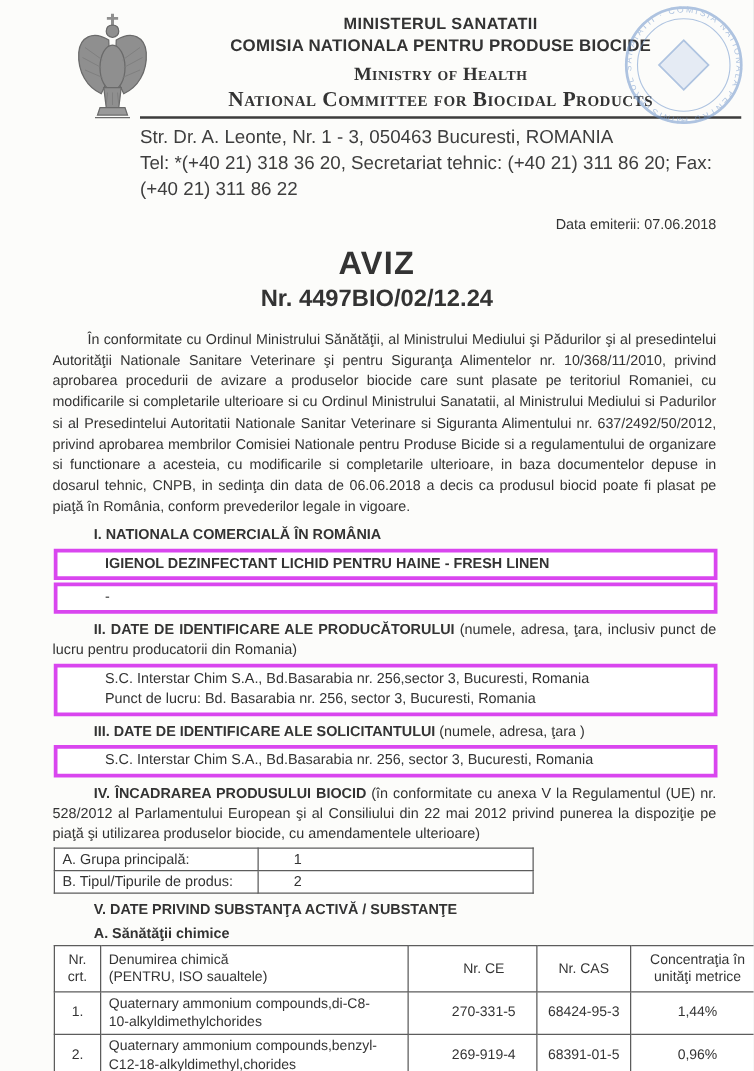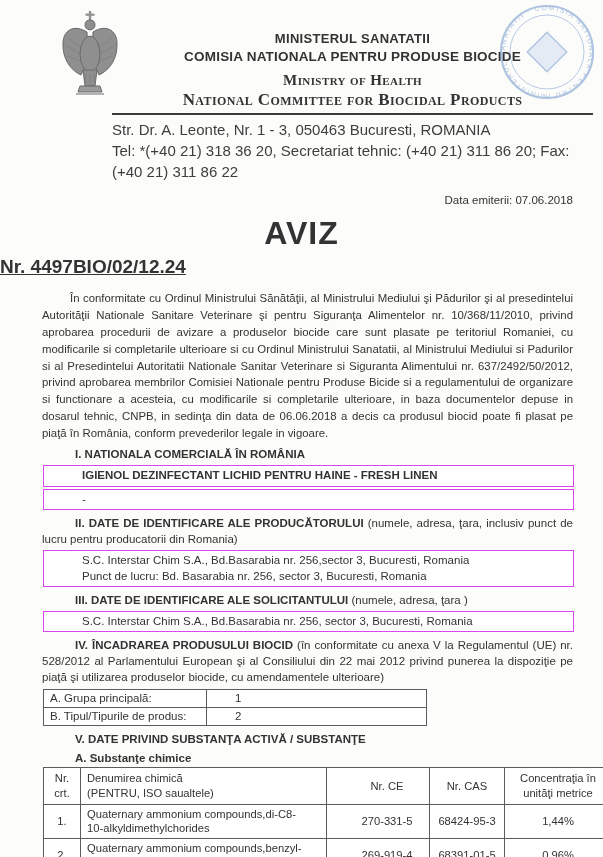--- a/index.html
+++ b/index.html
@@ -6,35 +6,35 @@
   .page {
     position:relative; width:603px; height:857px; margin:0 auto;
     background:#fcfcfa; overflow:hidden;
     font-family:"Liberation Sans", sans-serif; color:#333;
   }
   
   .header { position:relative; padding-top:11px; }
   .coa { position:absolute; left:60px; top:10px; width:60px; height:92px; }
   .stamp { position:absolute; right:-2px; top:0; width:120px; height:112px; opacity:.55; pointer-events:none; z-index:3; }
   .header-center { margin:0 10px 0 112px; text-align:center; border-bottom:2px solid #3c3c3c; padding-bottom:3px; position:relative; z-index:1; }
-  .org-ro1 { font-size:13px; font-weight:bold; letter-spacing:.3px; line-height:1.3;margin-top:20px; }
+  .org-ro1 { font-size:13px; font-weight:bold; letter-spacing:.3px; line-height:1.3; }
   .org-ro2 { font-size:13.5px; font-weight:bold; letter-spacing:.2px; line-height:1.35; }
   .org-en1 { font-family:"Liberation Serif", serif; font-variant:small-caps; font-weight:bold; font-size:15px; margin-top:5px; line-height:1.2; letter-spacing:.4px; }
   .org-en2 { font-family:"Liberation Serif", serif; font-variant:small-caps; font-weight:bold; font-size:17px; line-height:1.25; letter-spacing:.4px; }
   .addr-block { margin:4px 10px 0 112px; text-align:left; font-size:15px; color:#3e3e3e; line-height:1.4; }
   
   .date-line { text-align:right; margin:12px 30px 0 0; font-size:11.5px; }
-  .title { text-align:center; font-size:32px; font-weight:bold; letter-spacing:1px; margin-top:10px; line-height:1.1; }
-  .subtitle { font-size:19px; font-weight:bold; margin-top:5px; line-height:1.1;text-decoration:underline; }
+  .title { text-align:center; font-size:26px; font-weight:bold; letter-spacing:1px; margin-top:10px; line-height:1.1; }
+  .subtitle { text-align:center; font-size:19px; font-weight:bold; margin-top:5px; line-height:1.1; }
   
   .intro { margin:13px 30px 0 42px; text-align:justify; font-size:11.4px; line-height:1.47; text-indent:28px; }
   .sec-head { margin:6px 30px 0 42px; font-size:11.5px; line-height:1.38; text-indent:33px; text-align:justify; font-weight:bold; }
   .sec-head .note { font-weight:normal; }
   .sub-label { margin:4px 30px 0 75px; font-size:11.5px; font-weight:bold; }
-  .box { margin:2px 29px 0 43px; border:1px solid #d946ef; background:#fff;
+  .box { margin:2px 29px 0 43px; border:3px solid #d946ef; background:#fff;
          padding:1px 24px 2px 38px; font-size:11.5px; line-height:1.42; min-height:15px; }
   .box.bold { font-weight:bold; }
   .box.tight { padding-left:32px; }
   
   table { border-collapse:collapse; background:#fff; }
   .ab-table { margin:3px 0 0 43px; width:384px; font-size:11.5px; }
   .ab-table td { border:1px solid #5c5c5c; padding:0 6px; height:17px; }
   .ab-table td.lbl { width:150px; }
   .ab-table td.val { padding-left:28px; }
   .chem-table { margin:3px 0 0 43px; width:527px; font-size:11.2px; text-align:center; table-layout:fixed; }
@@ -127,21 +127,21 @@
         <td class="val">1</td>
       </tr>
       <tr>
         <td class="lbl">B. Tipul/Tipurile de produs:</td>
         <td class="val">2</td>
       </tr>
     </tbody>
   </table>
 
   <div class="sec-head">V. DATE PRIVIND SUBSTANŢA ACTIVĂ / SUBSTANŢE</div>
-  <div class="sub-label">A. Substanţe chimice</div>
+  <div class="sub-label">A. Sănătăţii chimice</div>
   <table class="chem-table">
     <thead>
       <tr>
         <th class="c-no">Nr. crt.</th>
         <th class="c-name">
           <span class="cl">Denumirea chimică</span>
           <span class="cl">(PENTRU, ISO saualtele)</span>
         </th>
         <th class="c-ce">Nr. CE</th>
         <th class="c-cas">Nr. CAS</th>

